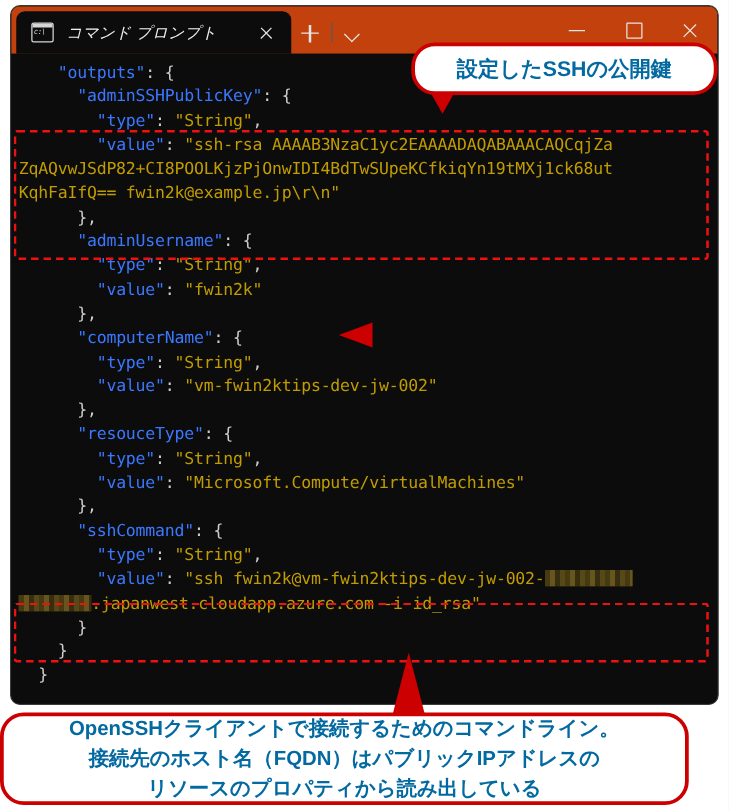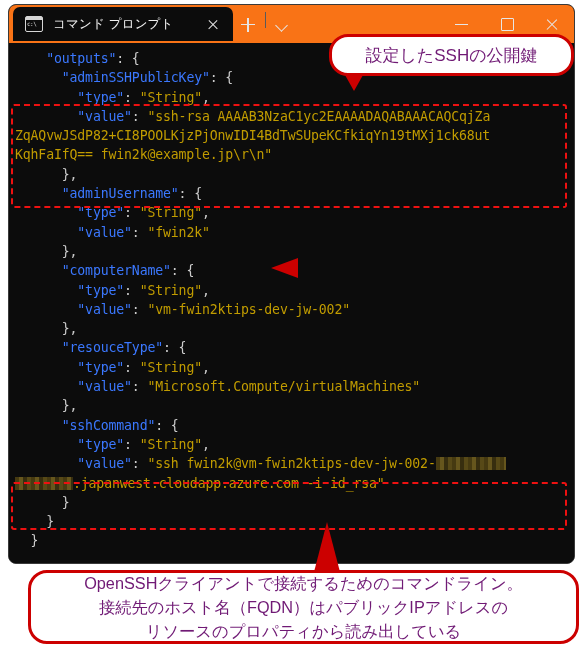--- a/index.html
+++ b/index.html
@@ -32,23 +32,24 @@
     background: #0c0c0c;
     border: 1px solid #3a3a3a;
     border-radius: 8px;
     overflow: hidden;
     box-sizing: border-box;
   }
 
   .titlebar {
     position: relative;
     height: 38px;
-    background: #f97316;
+    background: #c2410c;
     display: flex;
-    align-items: center;
+    align-items: flex-end;
+    font-style: italic;
   }
 
   .tab {
     position: relative;
     height: 34px;
     margin-left: 4px;
     padding: 0 10px 0 12px;
     min-width: 220px;
     background: #0c0c0c;
     border-radius: 7px 7px 0 0;
@@ -232,22 +233,22 @@
     border-radius: 3px;
     pointer-events: none;
   }
 
   
   .callout {
     position: absolute;
     background: #ffffff;
     border: 3px solid #cc0000;
     border-radius: 19px;
-    color: #701a75;
-    font-weight: normal;
+    color: #0369a1;
+    font-weight: bold;
     text-align: center;
     display: flex;
     align-items: center;
     justify-content: center;
     box-sizing: border-box;
     z-index: 20;
   }
   .callout-1 {
     left: 329px;
     top: 34px;
@@ -256,21 +257,21 @@
     font-size: 17px;
   }
   .callout-2 {
     left: 296px;
     top: 248px;
     width: 224px;
     height: 38px;
     font-size: 15.5px;
   }
   .callout-3 {
-    left: 28px;
+    left: 0;
     top: 570px;
     width: 551px;
     height: 74px;
     font-size: 16.3px;
     line-height: 24px;
     padding: 0 6px;
   }
   .callout-3 .c3text { white-space: pre-line; }
 
   

